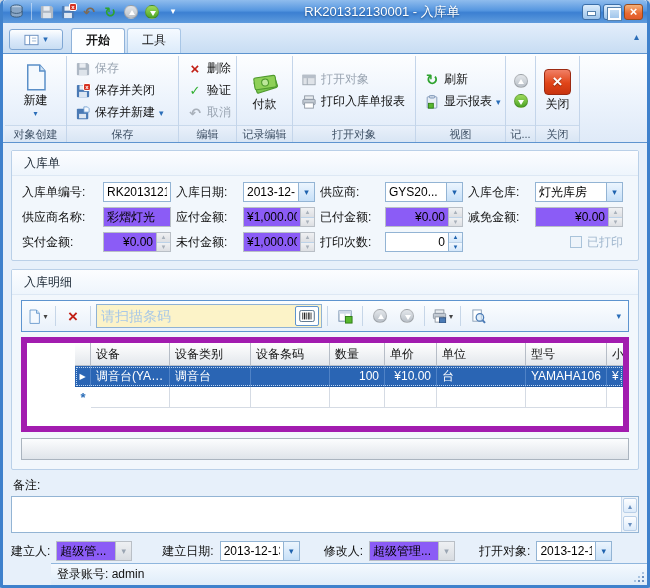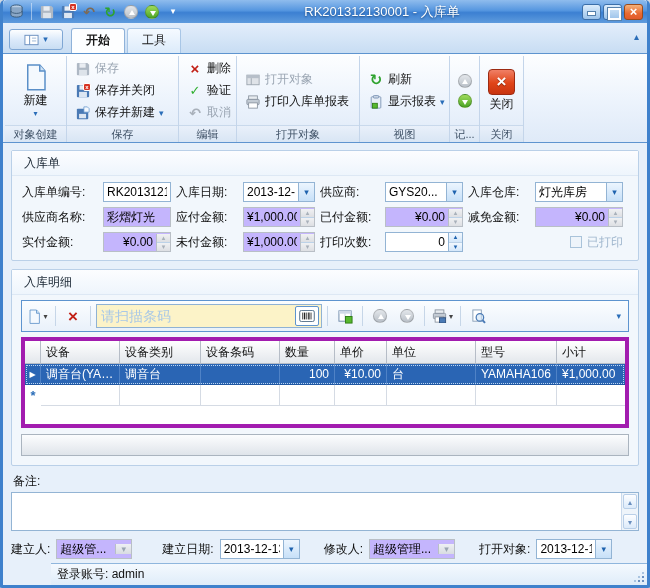--- a/index.html
+++ b/index.html
@@ -94,21 +94,21 @@
     background:linear-gradient(#fcfdff,#eef5fc); border-bottom:1px solid #dde8f4; }
 
   
   .formgrid { display:grid; padding:6px 10px 8px;
     grid-template-columns:76px 68px 62px 72px 60px 78px 62px 88px;
     column-gap:5px; row-gap:5px; align-items:center; }
   .flabel { font-size:12px; white-space:nowrap; }
   .field { display:flex; height:20px; border:1px solid #93b4d4; background:#fff; overflow:hidden; }
   .field input { border:none; outline:none; width:100%; height:100%; font:12px "Liberation Sans","DejaVu Sans",sans-serif; padding:0 3px; background:transparent; }
   .field input.num { text-align:right; }
-  .field.disabled { background:#c4b5fd; border-color:#b9bfc6;align-items:center; }
+  .field.disabled { background:#8b5cf6; border-color:#b9bfc6; }
   .ddbtn { flex:0 0 16px; border-left:1px solid #93b4d4;
     background:linear-gradient(#ecf5fe,#c7e0f8); color:#1e62ae; font-size:9px;
     display:flex; align-items:center; justify-content:center; }
   .ddbtn.disabled { background:linear-gradient(#eef0f3,#d8dce1); color:#9aa5b2; border-color:#b9bfc6; }
   .spin { flex:0 0 14px; display:flex; flex-direction:column; border-left:1px solid #93b4d4; }
   .spin span { flex:1; font-size:7px; line-height:8px; text-align:center; color:#1e62ae;
     background:linear-gradient(#f2f8fe,#d4e7fa); }
   .spin span + span { border-top:1px solid #bcd2e8; }
   .spin.disabled { border-color:#b9bfc6; }
   .spin.disabled span { color:#a8b0ba; background:linear-gradient(#f0f1f3,#dddfe3); }
@@ -126,21 +126,21 @@
   .barcode-field { width:226px; height:24px; background:#fcf3c8; border:1px solid #8fb2d4;
     display:flex; align-items:center; padding:0 2px 0 4px; }
   .barcode-field input { flex:1; border:none; outline:none; background:transparent;
     font:14px "Liberation Sans","DejaVu Sans",sans-serif; color:#333; min-width:0; }
   .barcode-field input::placeholder { color:#a9c8e6; opacity:1; }
   .barcode-btn { flex:0 0 24px; height:20px; background:#fff; border:1px solid #5e94cf;
     border-radius:2px; display:flex; align-items:center; justify-content:center; }
   .toverflow { margin-left:auto; color:#2a6db8; font-size:9px; padding:0 3px; }
 
   
-  .gridwrap { margin:5px 9px 0; border:4px solid #a21caf; background:#fff; }
+  .gridwrap { margin:5px 9px 0; border:6px solid #a21caf; background:#fff;padding-left:48px; }
   .gtable { display:grid; grid-template-columns:16px 79px 81px 79px 55px 52px 89px 81px 1fr; }
   .gh { background:linear-gradient(#ffffff,#e3e7ec); border-right:1px solid #b6bdc7;
     border-bottom:1px solid #b6bdc7; padding:3px 5px 2px; font-size:12px; white-space:nowrap;
     overflow:hidden; }
   .gc { padding:2px 5px; font-size:12px; white-space:nowrap; overflow:hidden;
     text-overflow:ellipsis; border-right:1px solid #d5dbe4; border-bottom:1px solid #d5dbe4; height:21px; line-height:17px; }
   .rowsel .gc { background:#2a65b4; color:#fff; border-right-color:#4f82c6; border-bottom-color:#1f57a2; }
   .rowsel { outline:1px dotted #bcd6f2; outline-offset:-2px; }
   .gind { display:flex; align-items:center; justify-content:center; font-size:8px; }
   .gind.sel { background:#2a65b4; color:#fff; border-right:1px solid #4f82c6; border-bottom:1px solid #1f57a2; }
@@ -316,20 +316,37 @@
             <span class="icon16">
                 <span class="glyph-cancel">↶</span>
               </span>
             <span class="slabel">取消</span>
           </div>
         </div>
       </div>
       <div class="rgroup-cap">编辑</div>
     </div>
 
+    <div class="rgroup" style="width:56px">
+      <div class="rgroup-body" style="justify-content:center">
+        <div class="bigbtn">
+          <svg width="28" height="26" viewBox="0 0 26 24">
+              <g transform="rotate(-18 13 12)">
+                <rect x="3" y="9" width="20" height="11" rx="1.5" fill="#7cc84e" stroke="#4f9a2e"></rect>
+              </g>
+              <g transform="rotate(-8 13 12)">
+                <rect x="3" y="7" width="20" height="11" rx="1.5" fill="#8ed058" stroke="#4f9a2e"></rect>
+                <circle cx="13" cy="12.5" r="3.2" fill="#bde79a" stroke="#4f9a2e"></circle>
+              </g>
+            </svg>
+          <span class="blabel">付款</span>
+        </div>
+      </div>
+      <div class="rgroup-cap">记录编辑</div>
+    </div>
 
     <div class="rgroup" style="width:123px">
       <div class="rgroup-body">
         <div class="smallcol">
           <div class="sbtn disabled">
             <span class="icon16">
                 <svg width="14" height="13" viewBox="0 0 16 14">
                   <rect x="1" y="2" width="14" height="11" fill="#dfe3e8" stroke="#9aa4ae"></rect>
                   <rect x="1" y="2" width="14" height="3.5" fill="#b7bfc9"></rect>
                   <line x1="6" y1="5.5" x2="6" y2="13" stroke="#9aa4ae"></line>

